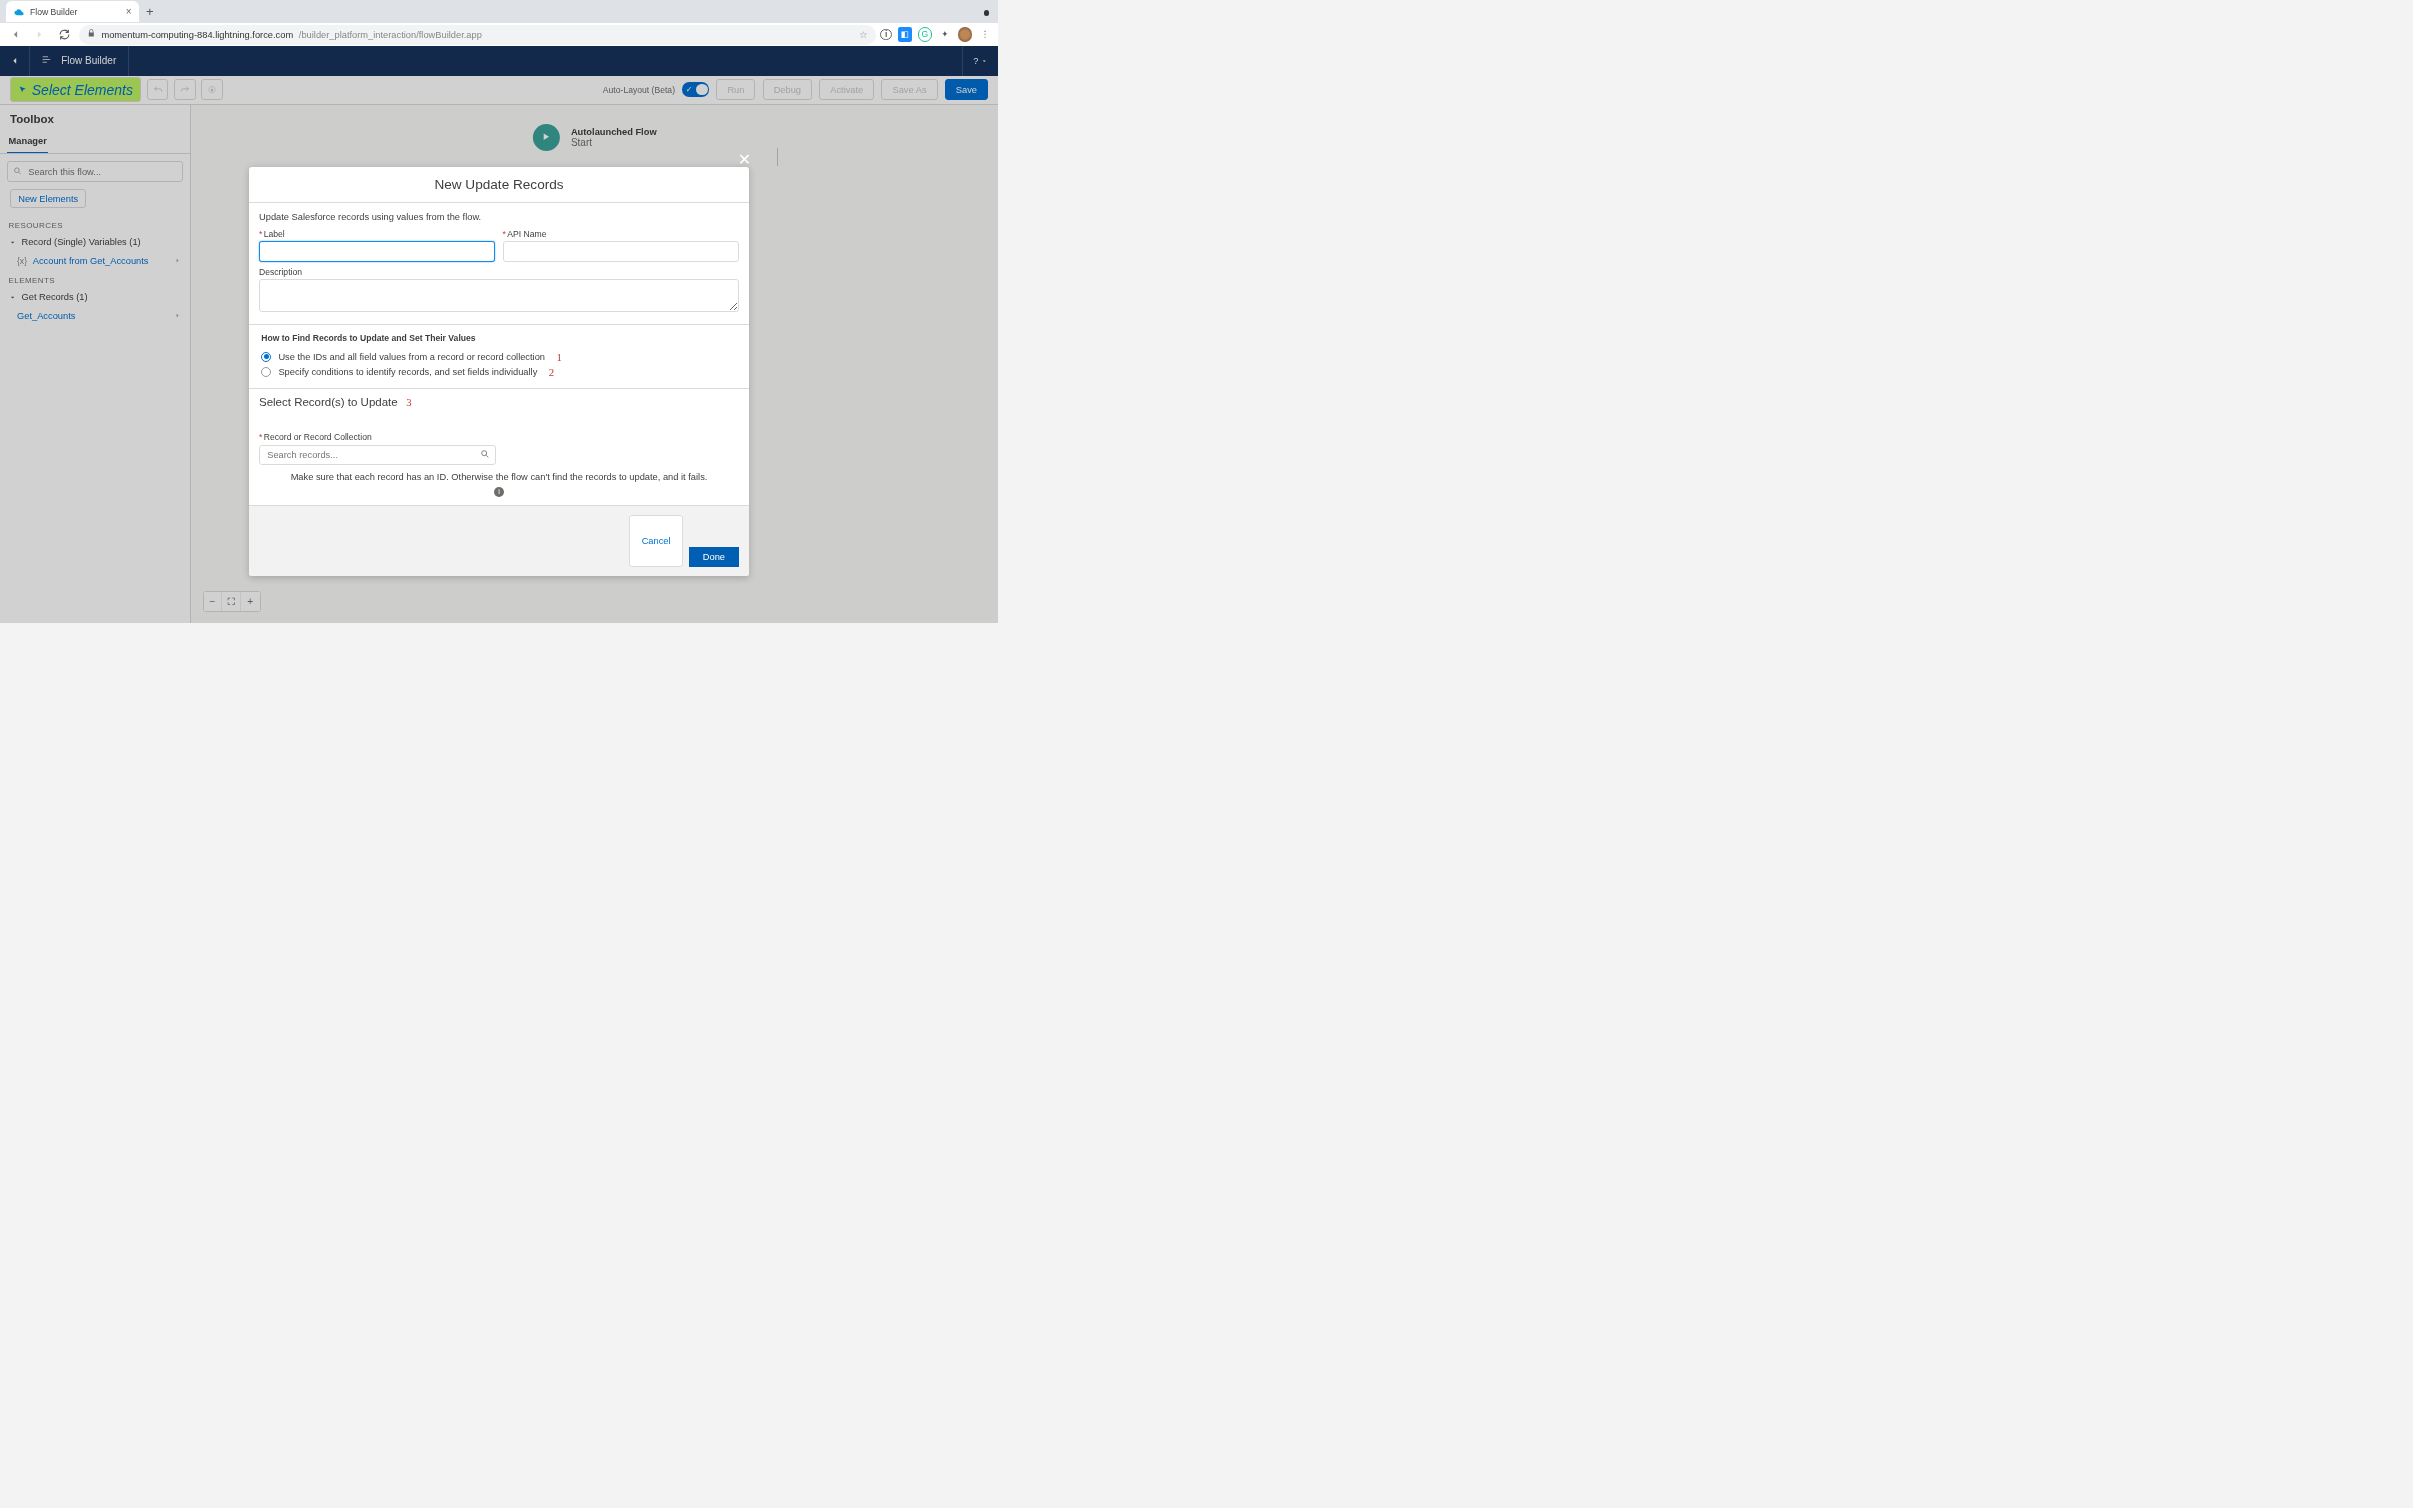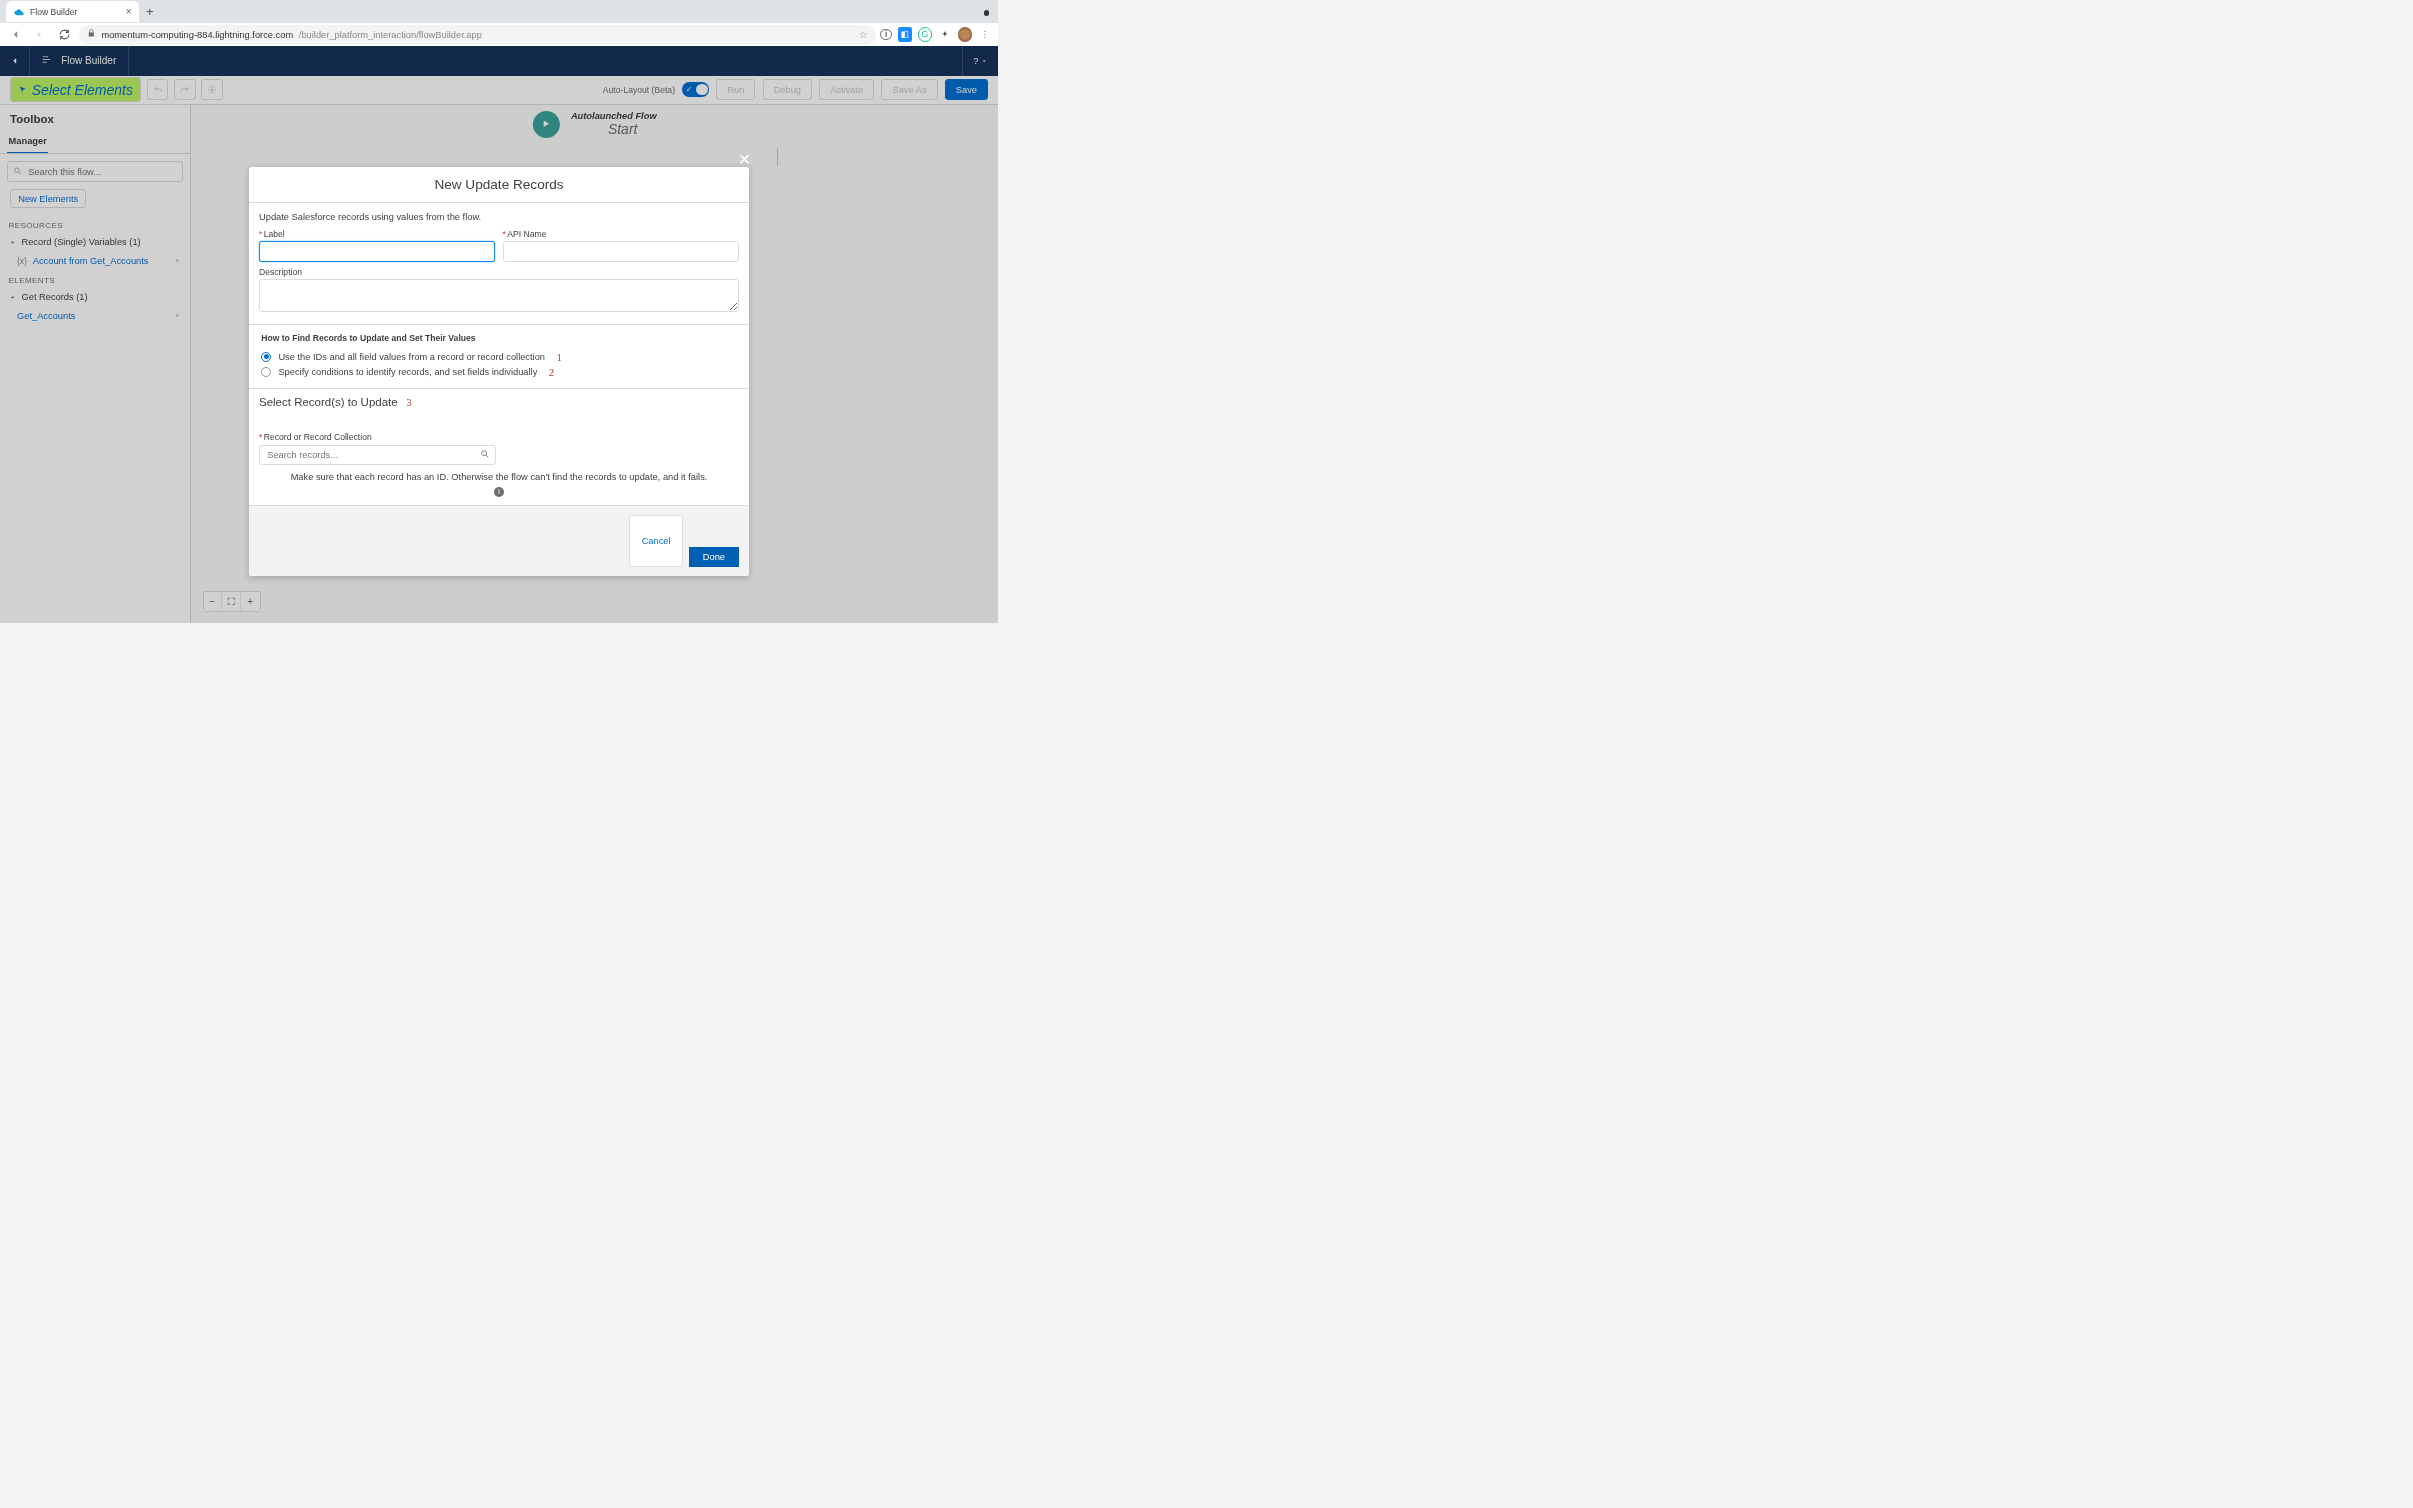--- a/index.html
+++ b/index.html
@@ -57,24 +57,24 @@
 .new-res-wrap { padding: 0 10px 7.2px; }
 .new-res-btn { border: 0.7px solid #dddbda; background: #fff; color: #0070d2; border-radius: 2.9px; padding: 3.6px 7.2px; font-size: 9.3px; cursor: pointer; }
 .side-label { font-size: 8px; color: #706e6b; letter-spacing: 0.4px; padding: 5.7px 8.6px 2.9px; }
 .tree-item { display: flex; align-items: center; padding: 4.3px 7.2px; font-size: 9.3px; color: #3e3e3c; gap: 4.3px; cursor: pointer; }
 .tree-item .chev { width: 10px; display: inline-flex; justify-content: center; color: #555; }
 .tree-child { display: flex; align-items: center; padding: 4.3px 8.6px 4.3px 17px; font-size: 9.3px; color: #0070d2; gap: 5.7px; cursor: pointer; }
 .tree-child .chev-right { margin-left: auto; color: #999; }
 .tree-child .var-icon { color: #888; font-size: 8.6px; }
 
 .canvas { flex: 1; position: relative; background: #fafaf9; }
-.canvas-node { position: absolute; left: 50%; top: 6px; transform: translateX(-50%); display: flex; align-items: center; gap: 11.5px; font-style: italic; }
+.canvas-node { position: absolute; left: 50%; top: 19px; transform: translateX(-50%); display: flex; align-items: center; gap: 11.5px; }
 .play-circle { width: 27px; height: 27px; border-radius: 50%; background: #3ba39a; display: flex; align-items: center; justify-content: center; color: #fff; }
 .node-text .line1 { font-size: 9.3px; font-weight: 700; color: #3e3e3c; }
-.node-text .line2 { font-size: 14px; color: #706e6b; margin-left: 37px; }
+.node-text .line2 { font-size: 10px; color: #706e6b; }
 .canvas-stem { position: absolute; left: 586px; top: 43px; width: 1.4px; height: 18.7px; background: #c9c7c5; }
 .zoom-controls { position: absolute; left: 11.5px; bottom: 11.5px; display: flex; border: 0.7px solid #dddbda; border-radius: 2.9px; background: #fff; }
 .zoom-controls button { width: 18.7px; height: 18.7px; background: #fff; border: none; border-right: 0.7px solid #eee; color: #706e6b; display: flex; align-items: center; justify-content: center; font-size: 10px; }
 .zoom-controls button:last-child { border-right: none; }
 
 
 .scrim { position: absolute; inset: 0; background: rgba(0,0,0,0.18); }
 .modal { position: absolute; left: 249px; top: 167px; width: 500px; background: #fff; border-radius: 2.9px; box-shadow: 0 1.4px 7.2px rgba(0,0,0,0.2); }
 .modal-close { position: absolute; right: -2.2px; top: -17px; color: #fff; font-size: 16px; font-weight: 300; cursor: pointer; }
 .modal-header { text-align: center; padding: 10px; font-size: 13.6px; font-weight: 400; color: #3e3e3c; border-bottom: 0.7px solid #dddbda; }

